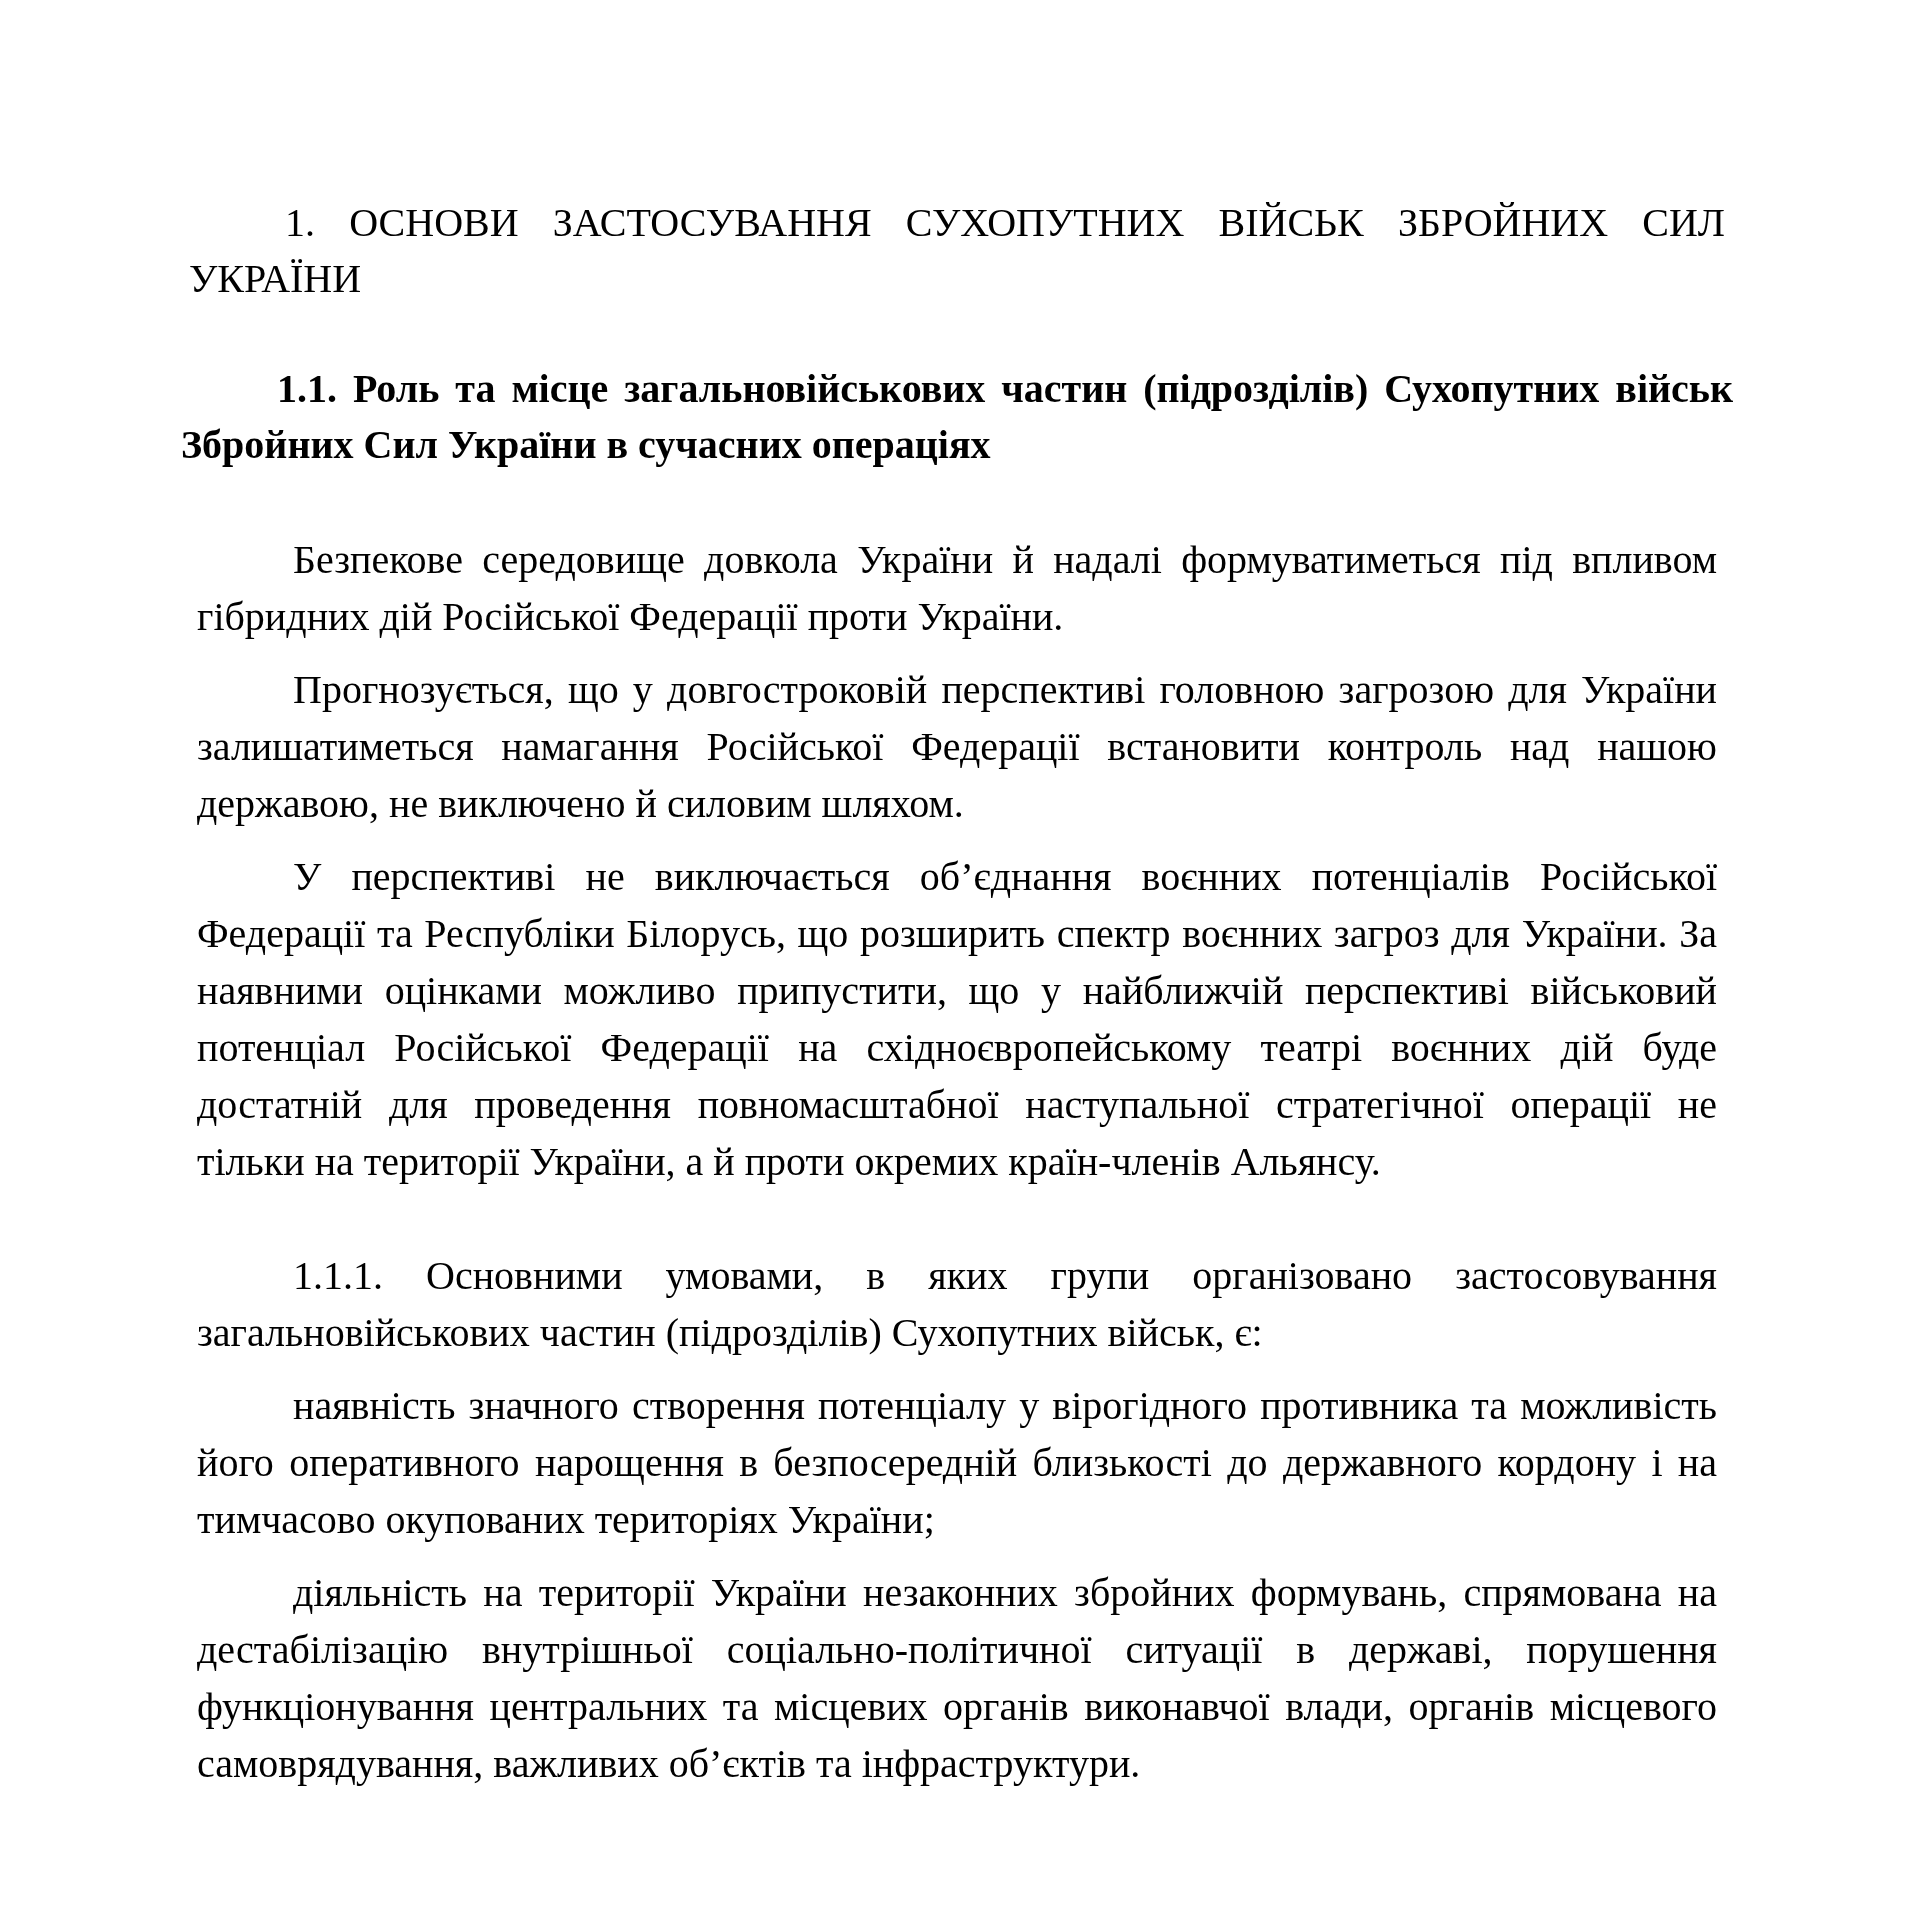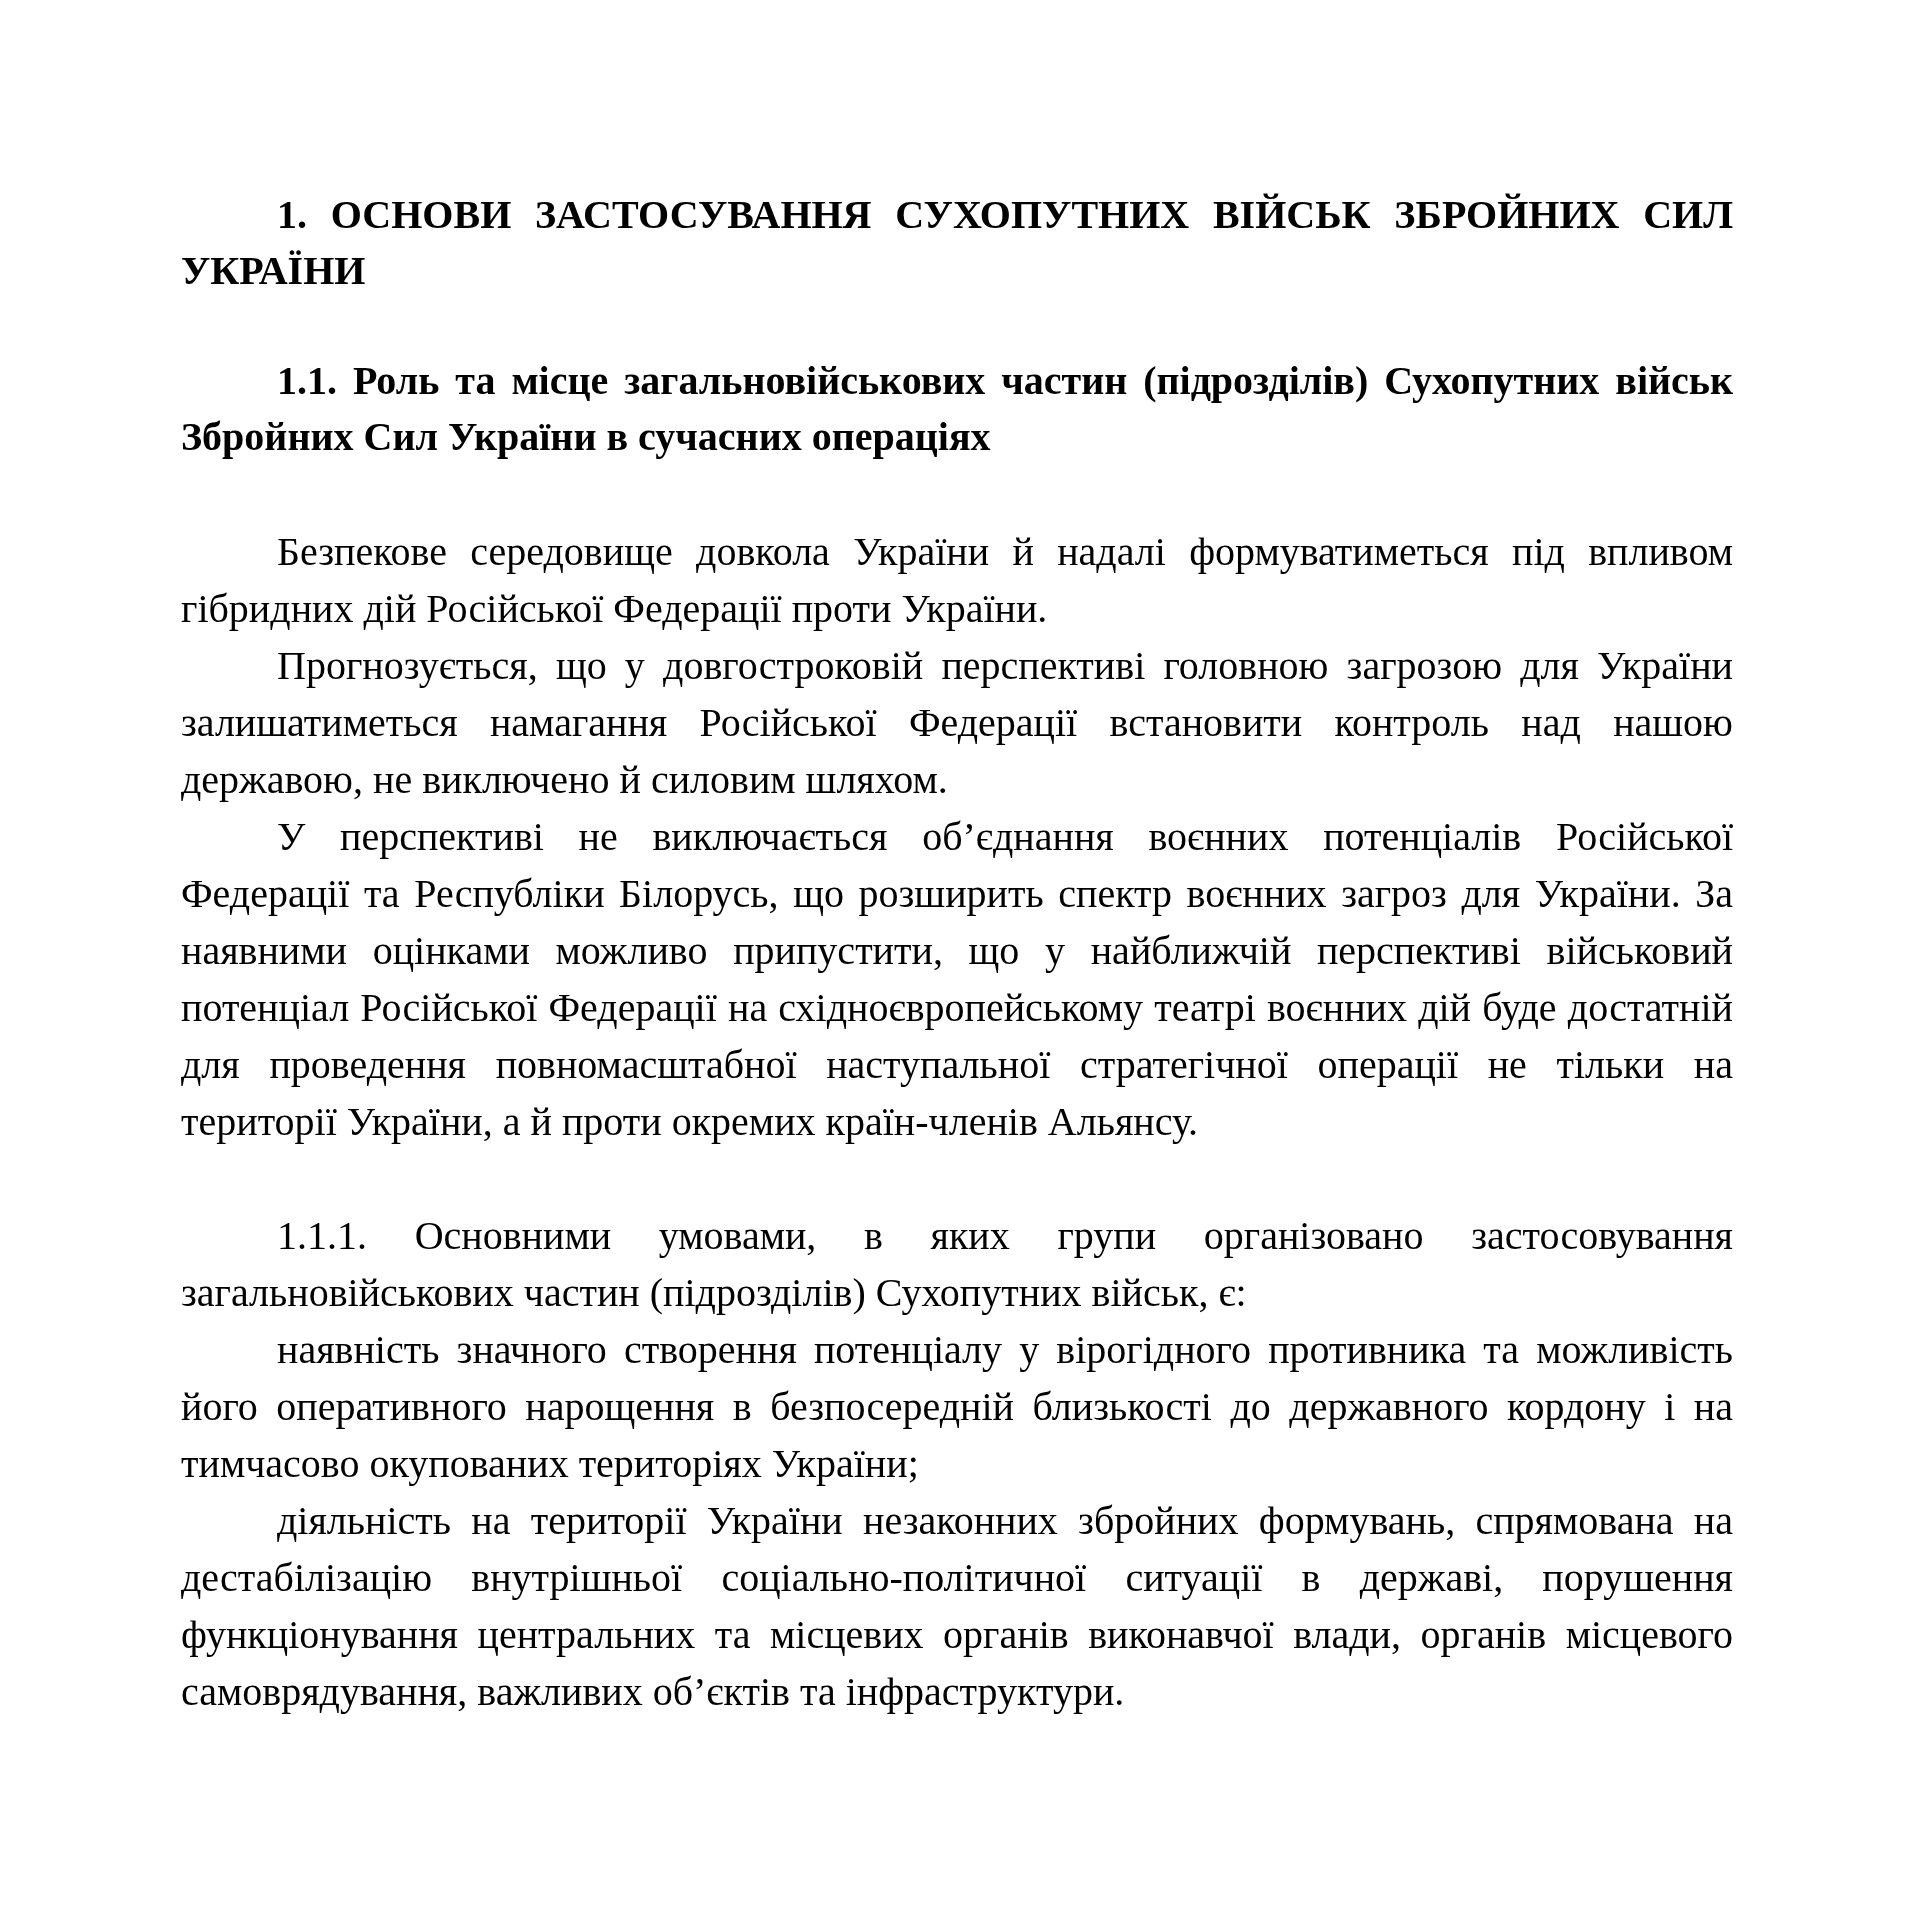--- a/index.html
+++ b/index.html
@@ -15,42 +15,42 @@
       color: #000000;
       font-family: "Liberation Serif", "DejaVu Serif", serif;
     }
     .page {
       position: absolute;
       left: 181px;
       top: 181px;
       width: 1552px;
     }
     .h1 {
-      font-weight: bold;
+      font-weight: normal;
       font-size: 40px;
       line-height: 56px;
       text-align: justify;
       text-indent: 96px;
-      margin: 0;
+      margin: 8px;
       padding-top: 5.8px;
     }
     .h2 {
       font-weight: bold;
       font-size: 40px;
       line-height: 56px;
       text-align: justify;
       text-indent: 96px;
       margin: 54px 0 16px 0;
     }
     .p {
       font-size: 40px;
       line-height: 57px;
       text-align: justify;
       text-indent: 96px;
-      margin: 0;
+      margin: 16px;
     }
     .gap-after-heading { margin-top: 58px; }
     .gap-section { margin-top: 57px; }
   </style>
 </head>
 <body>
 
 <div class="page">
 
   <p class="h1">1. ОСНОВИ ЗАСТОСУВАННЯ СУХОПУТНИХ ВІЙСЬК ЗБРОЙНИХ СИЛ УКРАЇНИ</p>

